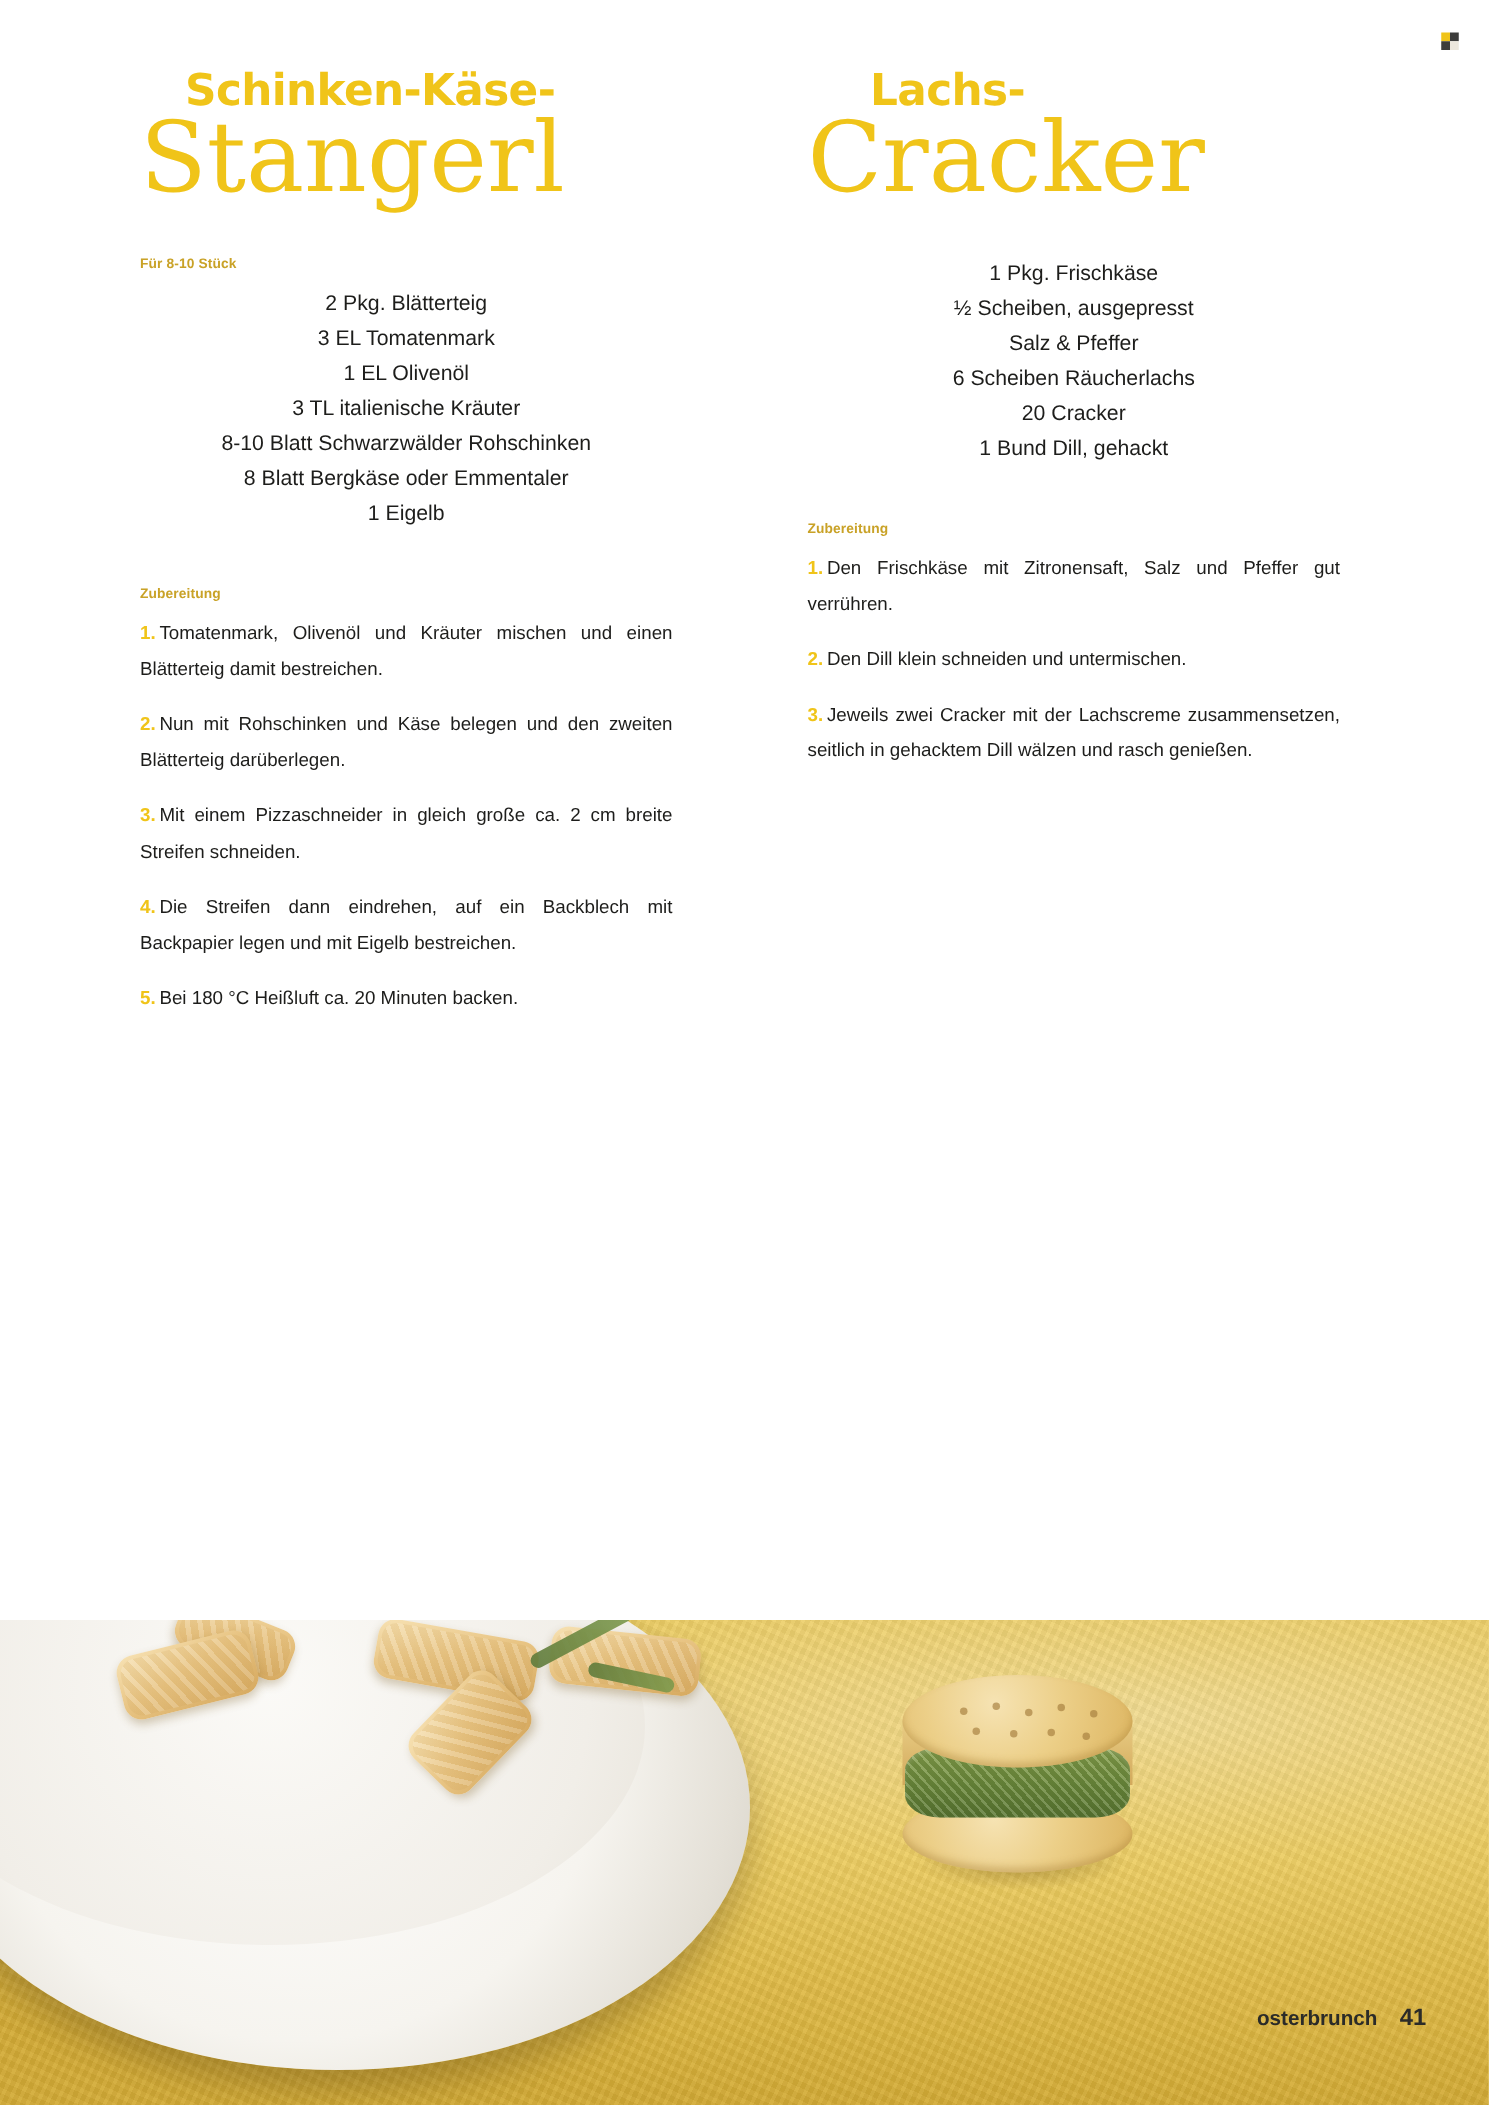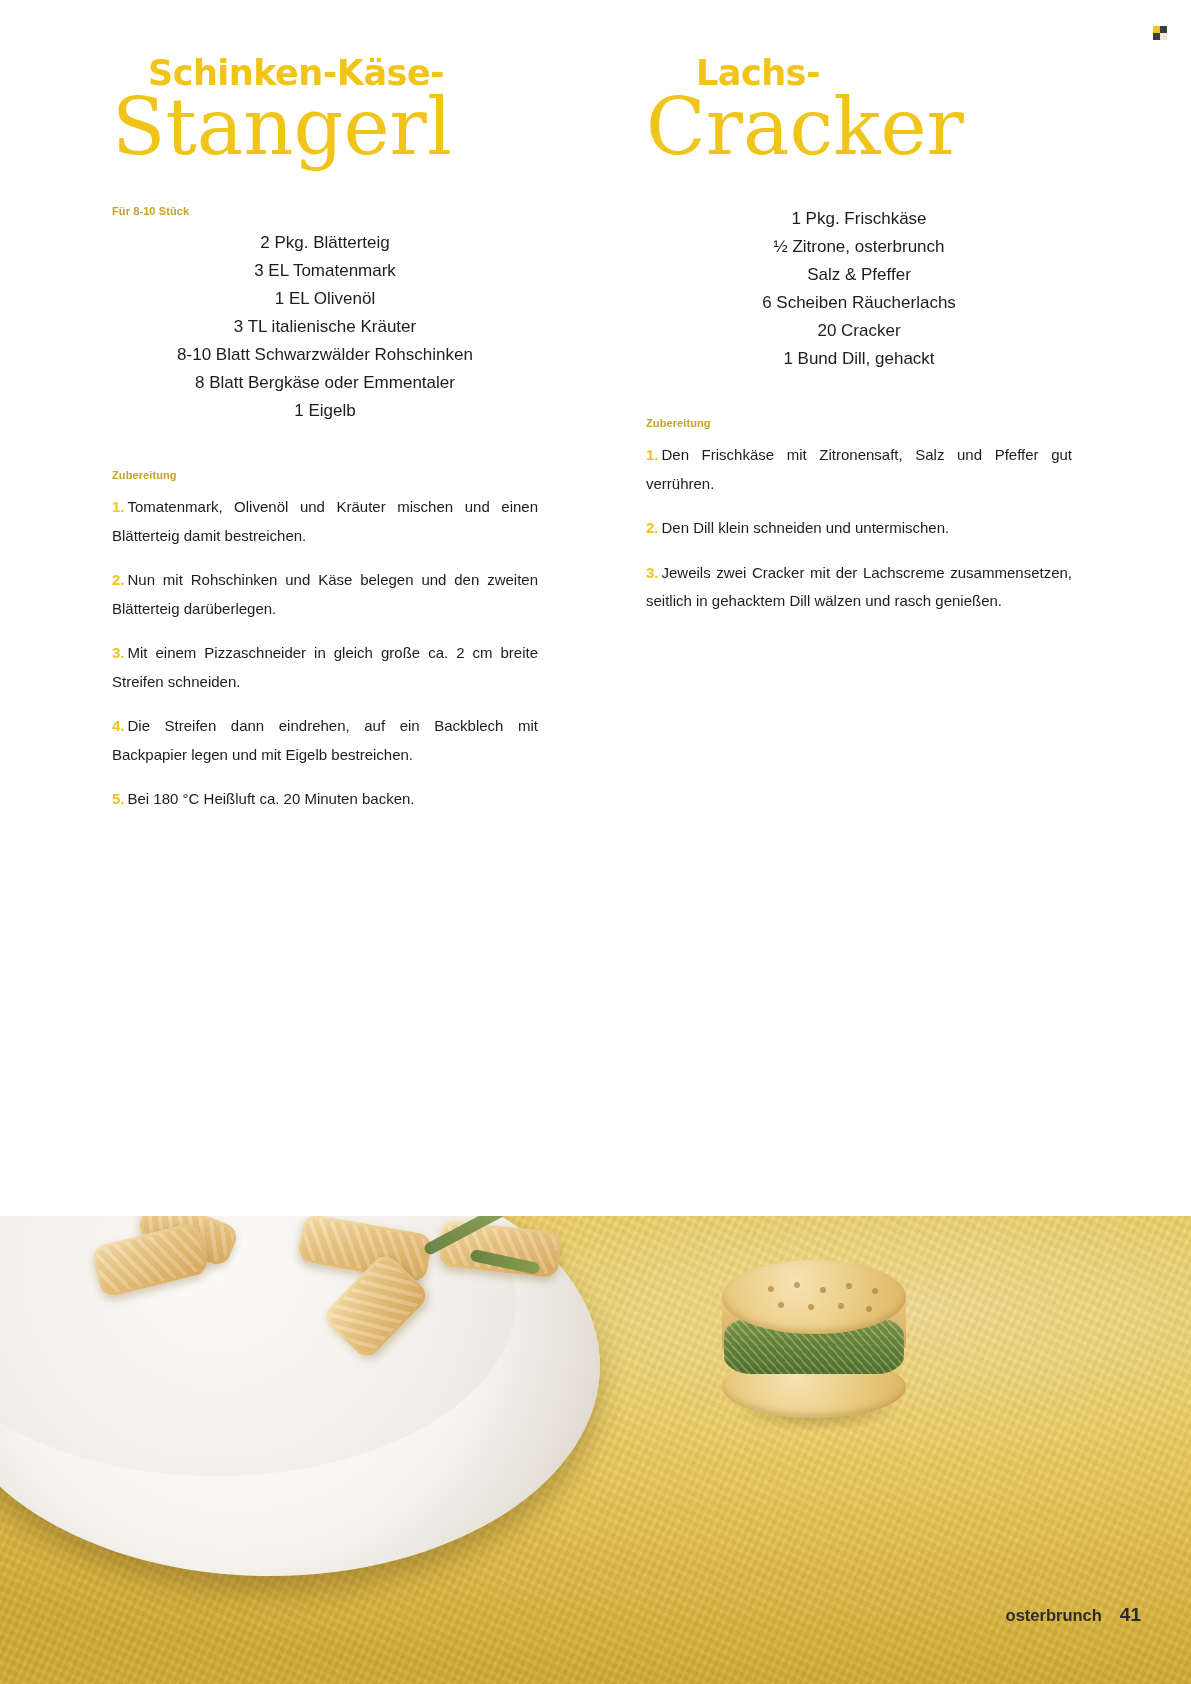--- a/index.html
+++ b/index.html
@@ -122,21 +122,21 @@
     font-weight: bold;
     margin-right: 3px;
   }
 
   
   .photo {
     position: absolute;
     left: 0;
     right: 0;
     bottom: 0;
-    height: 468px;
+    height: 388px;
     overflow: hidden;
     background: #e8c85c;
   }
   .photo .cloth {
     position: absolute;
     inset: 0;
     background:
       radial-gradient(120% 80% at 75% 20%, #f2dc93 0%, #eccd63 38%, #e0bb48 70%, #d3ab36 100%);
   }
   .photo .cloth::after {
@@ -340,21 +340,21 @@
     </div>
 
     <div class="col right">
       <div class="recipe-title">
         <div class="title-top">Lachs-</div>
         <div class="title-bottom">Cracker</div>
       </div>
 
       <ul class="ingredients">
         <li>1 Pkg. Frischkäse</li>
-        <li>½ Zitrone, osterbrunch</li>
+        <li>½ Scheiben, ausgepresst</li>
         <li>Salz &amp; Pfeffer</li>
         <li>6 Scheiben Räucherlachs</li>
         <li>20 Cracker</li>
         <li>1 Bund Dill, gehackt</li>
       </ul>
 
       <div class="section-label">Zubereitung</div>
       <ol class="steps">
         <li><span class="num">1.</span><span>Den Frischkäse mit Zitronensaft, Salz und Pfeffer gut verrühren.</span></li>
         <li><span class="num">2.</span><span>Den Dill klein schneiden und untermischen.</span></li>

